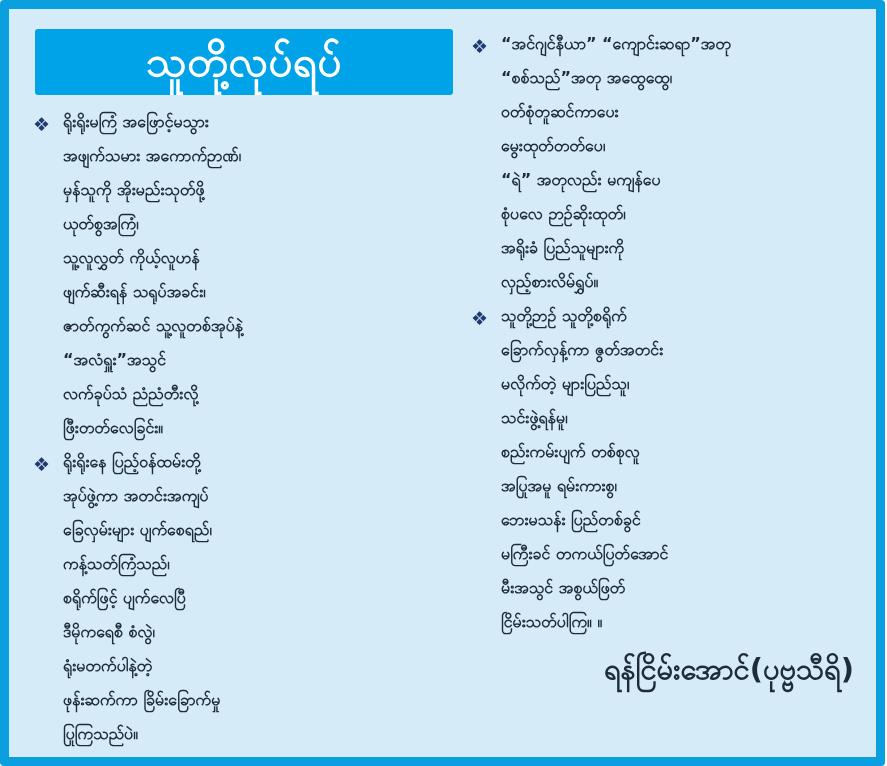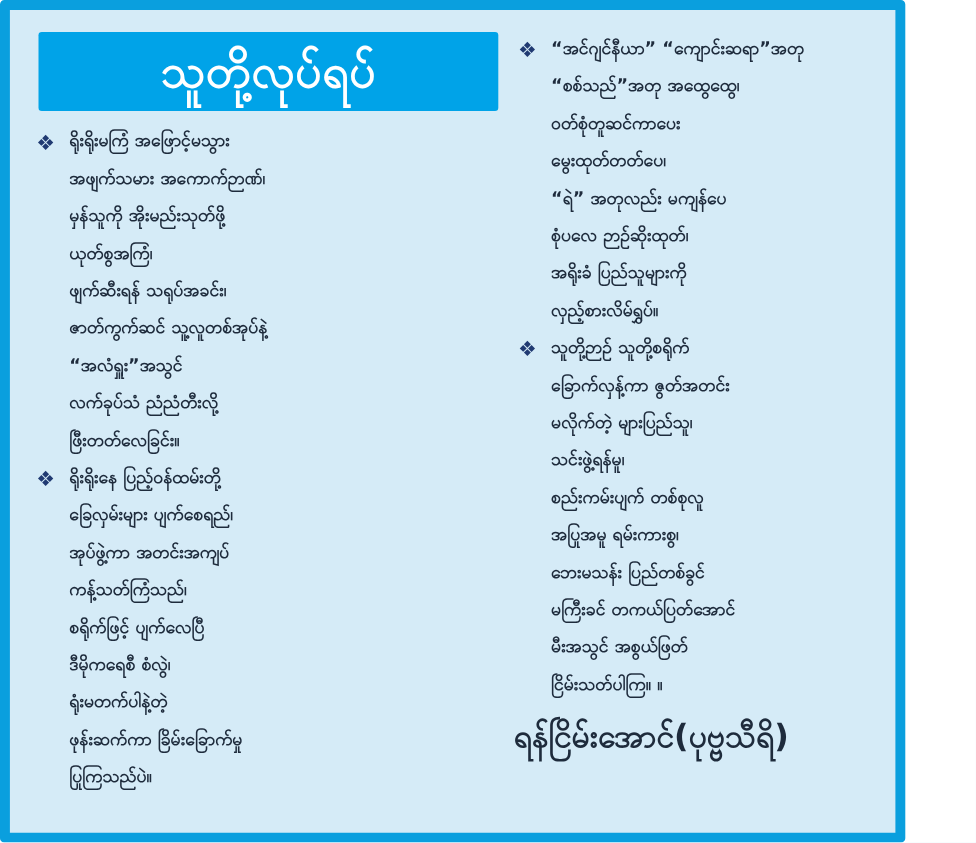--- a/index.html
+++ b/index.html
@@ -10,21 +10,21 @@
     --c-text:#1E2B3C;
     --c-bullet:#203A72;
   }
   *{margin:0;padding:0;box-sizing:border-box;}
   html,body{background:#fff;}
   body{
     font-family:"DejaVu Sans","Liberation Sans",sans-serif;
     width:887px;height:766px;
   }
   .page{
-    width:823px;height:766px;
+    width:885px;height:766px;
     border:9px solid var(--c-border);
     border-radius:4px;
     background:var(--c-bg);
     overflow:hidden;
     position:relative;
   }
   .columns{
     display:flex;
     gap:14px;
     padding:18px 14px 6px 20px;
@@ -65,20 +65,21 @@
   .stanza .lines{flex:1;min-width:0;}
   .poem-line{
     color:var(--c-text);
     font-size:16px;
     font-weight:600;
     line-height:34px;
     white-space:nowrap;
   }
   .signature{
     margin-top:10px;
+    text-align:right;
     padding-right:8px;
     color:var(--c-text);
     font-size:29px;
     font-weight:bold;
     line-height:40px;
   }
 </style>
 </head>
 <body>
 
@@ -90,33 +91,34 @@
         <span class="title">သူတို့လုပ်ရပ်</span>
       </div>
       <div id="col-left">
           <div class="stanza">
             <span class="bullet">❖</span>
             <div class="lines">
               <div class="poem-line">ရိုးရိုးမကြံ အဖြောင့်မသွား</div>
               <div class="poem-line">အဖျက်သမား အကောက်ဉာဏ်၊</div>
               <div class="poem-line">မှန်သူကို အိုးမည်းသုတ်ဖို့</div>
               <div class="poem-line">ယုတ်စွအကြံ၊</div>
+              <div class="poem-line">သူ့လူလွှတ် ကိုယ့်လူဟန်</div>
               <div class="poem-line">ဖျက်ဆီးရန် သရုပ်အခင်း၊</div>
               <div class="poem-line">ဇာတ်ကွက်ဆင် သူ့လူတစ်အုပ်နဲ့</div>
               <div class="poem-line">“အလံရှူး”အသွင်</div>
               <div class="poem-line">လက်ခုပ်သံ ညံညံတီးလို့</div>
               <div class="poem-line">ဖြီးတတ်လေခြင်း။</div>
             </div>
           </div>
           <div class="stanza">
             <span class="bullet">❖</span>
             <div class="lines">
               <div class="poem-line">ရိုးရိုးနေ ပြည့်ဝန်ထမ်းတို့</div>
+              <div class="poem-line">အုပ်ဖွဲ့ကာ အတင်းအကျပ်</div>
               <div class="poem-line">ခြေလှမ်းများ ပျက်စေရည်၊</div>
-              <div class="poem-line">အုပ်ဖွဲ့ကာ အတင်းအကျပ်</div>
               <div class="poem-line">ကန့်သတ်ကြံသည်၊</div>
               <div class="poem-line">စရိုက်ဖြင့် ပျက်လေပြီ</div>
               <div class="poem-line">ဒီမိုကရေစီ စံလွဲ၊</div>
               <div class="poem-line">ရုံးမတက်ပါနဲ့တဲ့</div>
               <div class="poem-line">ဖုန်းဆက်ကာ ခြိမ်းခြောက်မှု</div>
               <div class="poem-line">ပြုကြသည်ပဲ။</div>
             </div>
           </div>
         </div>
     </div>

